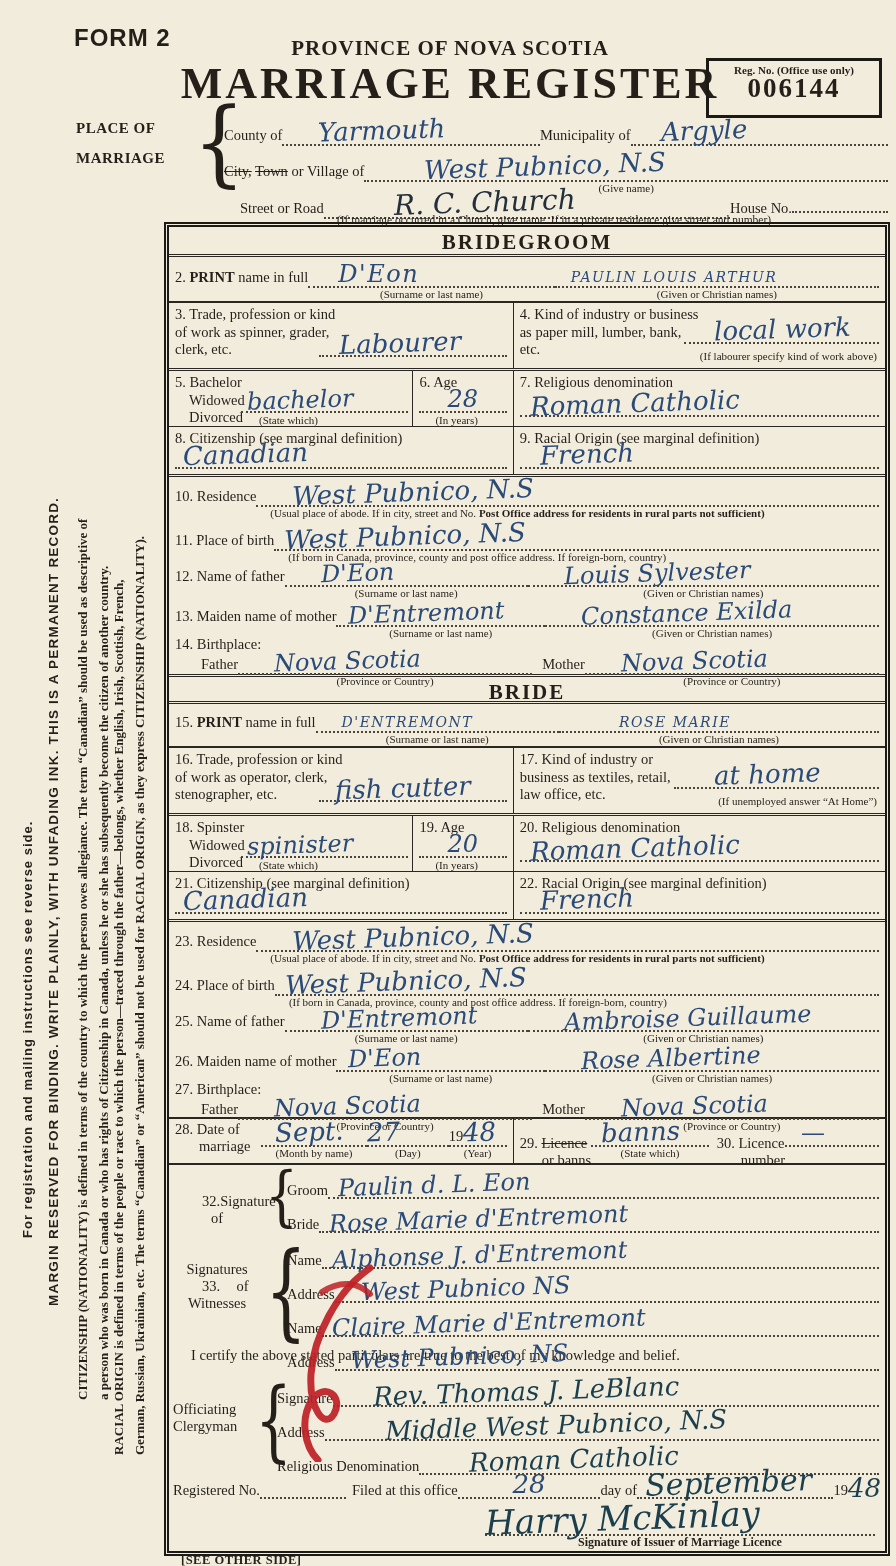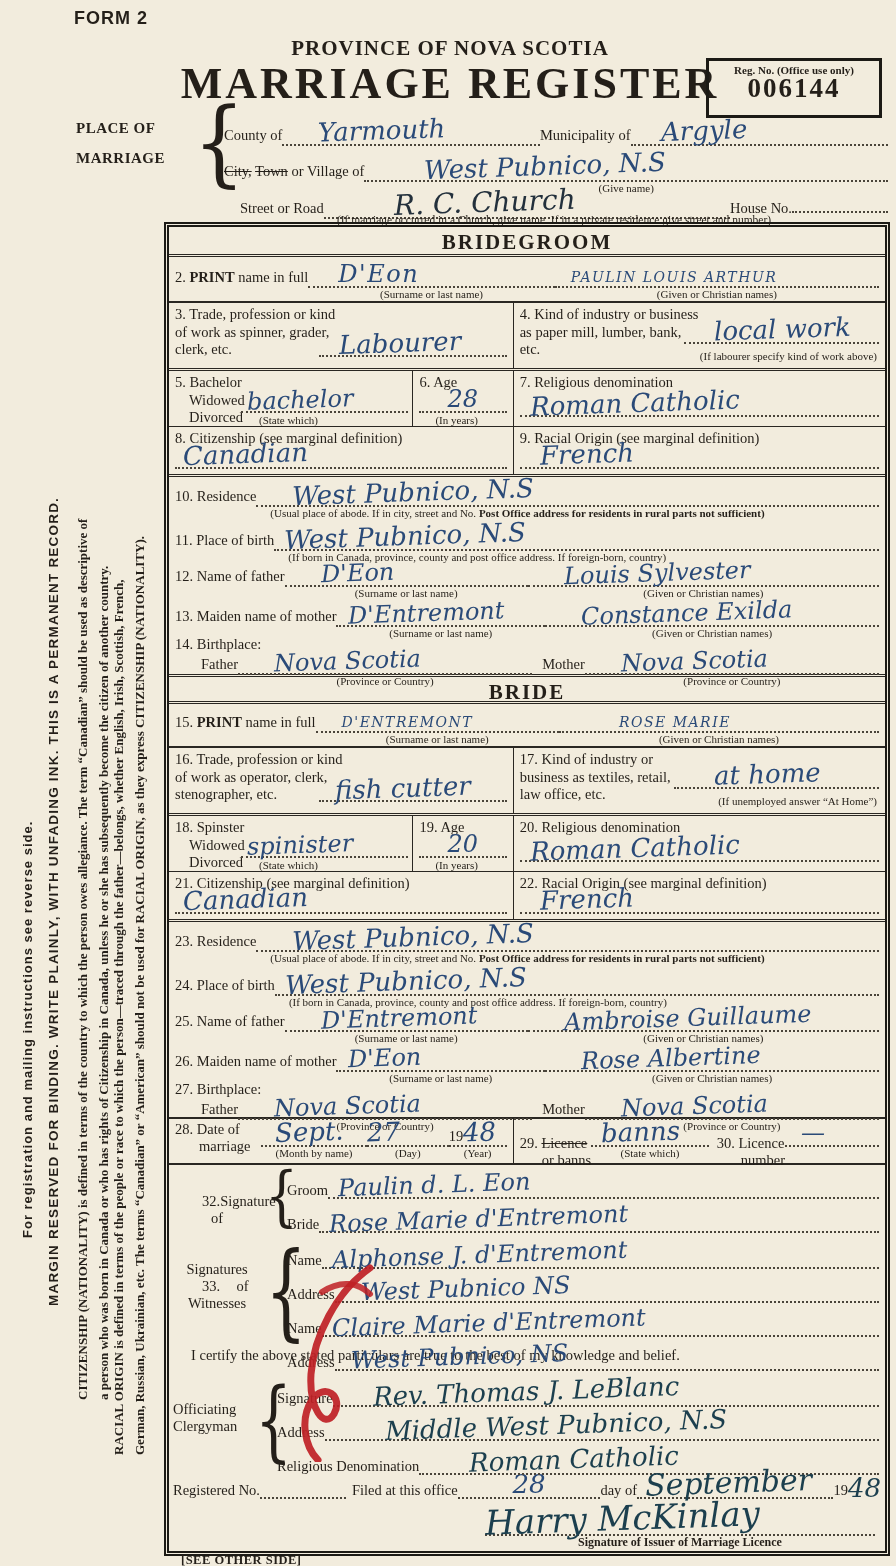--- a/index.html
+++ b/index.html
@@ -4,22 +4,22 @@
 <style>
   html,body{margin:0;padding:0;}
   .page{position:relative;width:896px;height:1566px;background:#f2ecdd;overflow:hidden;
         font-family:"Liberation Serif",serif;color:#241f19;}
   
   .vtext{position:absolute;transform:rotate(-90deg);transform-origin:0 0;white-space:nowrap;}
   .vtext div{white-space:nowrap;}
   .v-sans{font-family:"Liberation Sans",sans-serif;font-weight:bold;}
   .v-serif{font-family:"Liberation Serif",serif;font-weight:bold;}
   
-  .form2{position:absolute;left:74px;top:8px;font-family:"Liberation Sans",sans-serif;
-         font-weight:bold;font-size:18px;letter-spacing:1px;}
+  .form2{position:absolute;left:74px;top:24px;font-family:"Liberation Sans",sans-serif;
+         font-weight:bold;font-size:24px;letter-spacing:1px;}
   .province{position:absolute;left:250px;top:36px;width:400px;text-align:center;
             font-size:21px;font-weight:bold;letter-spacing:1px;}
   .bigtitle{position:absolute;left:160px;top:58px;width:580px;text-align:center;
             font-size:44px;font-weight:bold;letter-spacing:3px;}
   .regbox{position:absolute;left:706px;top:58px;width:176px;height:60px;
           border:3px solid #1c1a15;text-align:center;box-sizing:border-box;padding-top:3px;}
   .regbox .rl{font-size:11px;font-weight:bold;}
   .regbox .rv{font-size:27px;font-weight:bold;letter-spacing:2px;margin-top:-3px;}
   .placelbl{position:absolute;font-size:15px;font-weight:bold;letter-spacing:.5px;}
   .brace{font-family:"DejaVu Serif",serif;font-weight:normal;color:#241f19;line-height:1;}

